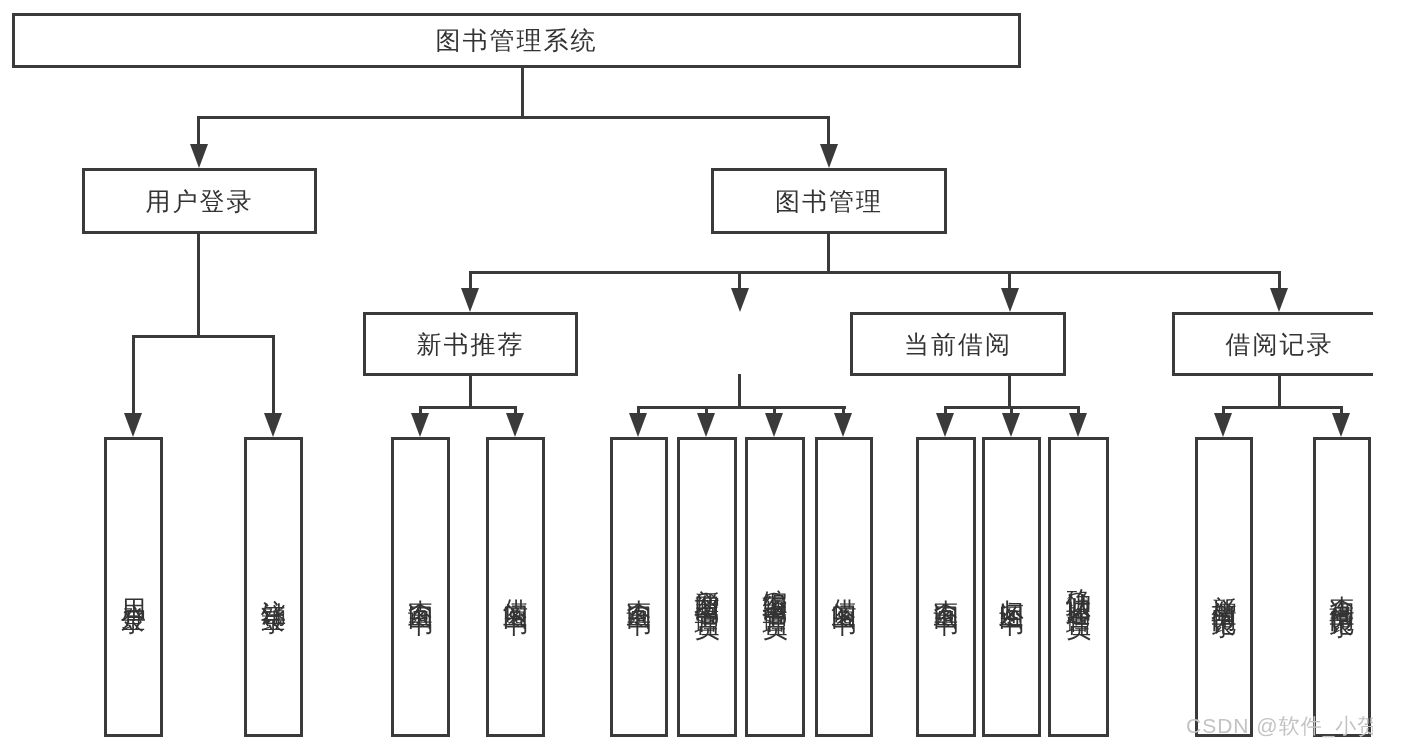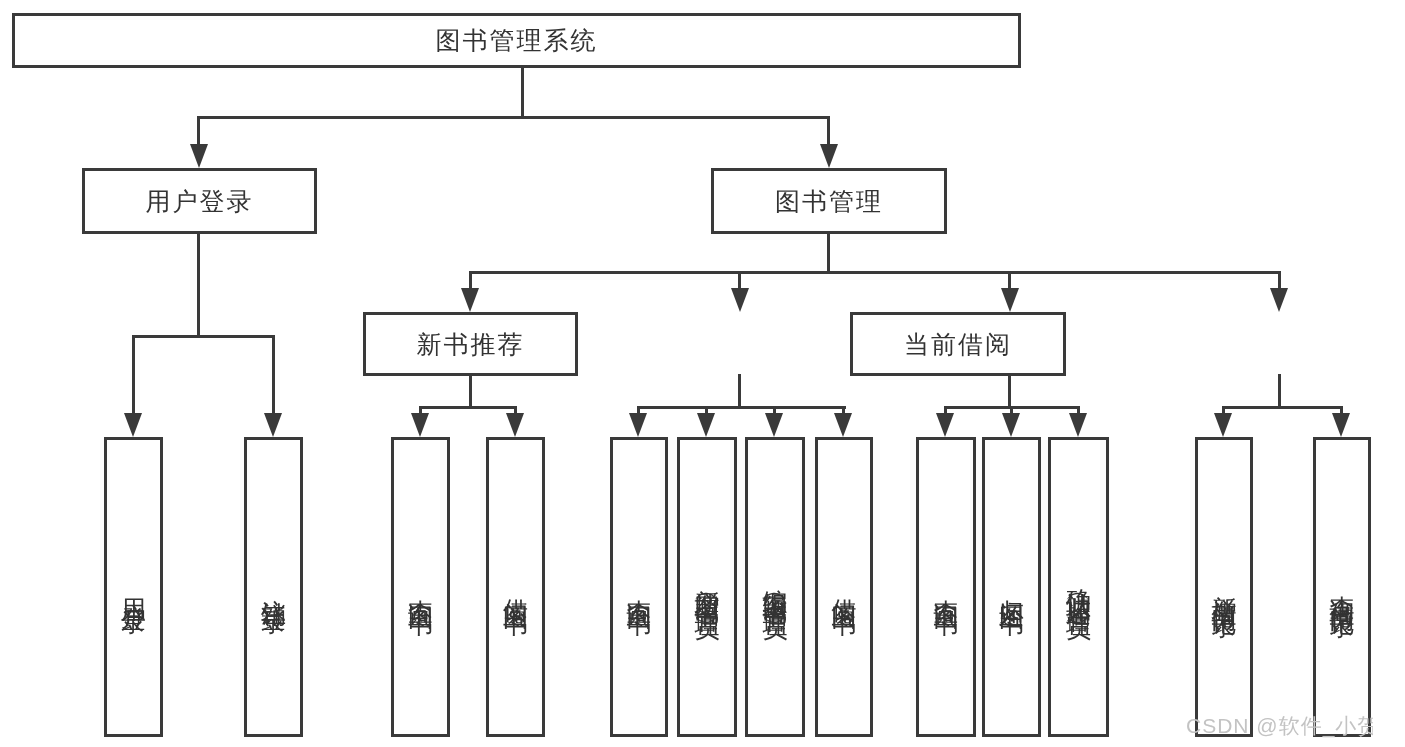--- a/index.html
+++ b/index.html
@@ -107,20 +107,23 @@
   <div class="hbox" style="left:711px;top:168px;width:236px;height:66px">
     <span>图书管理</span>
   </div>
 
   <div class="hbox" style="left:363px;top:312px;width:215px;height:64px">
     <span>新书推荐</span>
   </div>
   <div class="hbox" style="left:850px;top:312px;width:216px;height:64px">
     <span>当前借阅</span>
   </div>
+  <div class="hbox" style="left:1172px;top:312px;width:215px;height:64px">
+    <span>借阅记录</span>
+  </div>
 
   <div class="vbox" style="left:104px;width:59px">
     <span class="vtext">用户登录</span>
   </div>
   <div class="vbox" style="left:244px;width:59px">
     <span class="vtext">注销登录</span>
   </div>
 
   <div class="vbox" style="left:391px;width:59px">
     <span class="vtext">查询图书</span>

